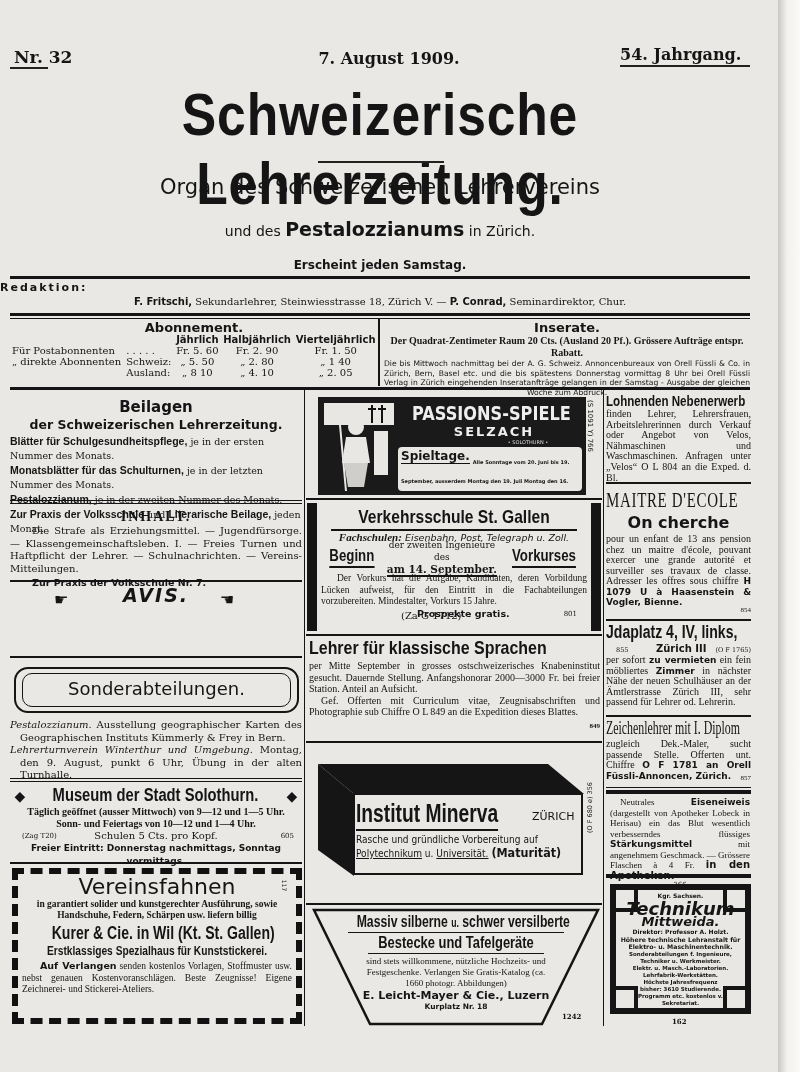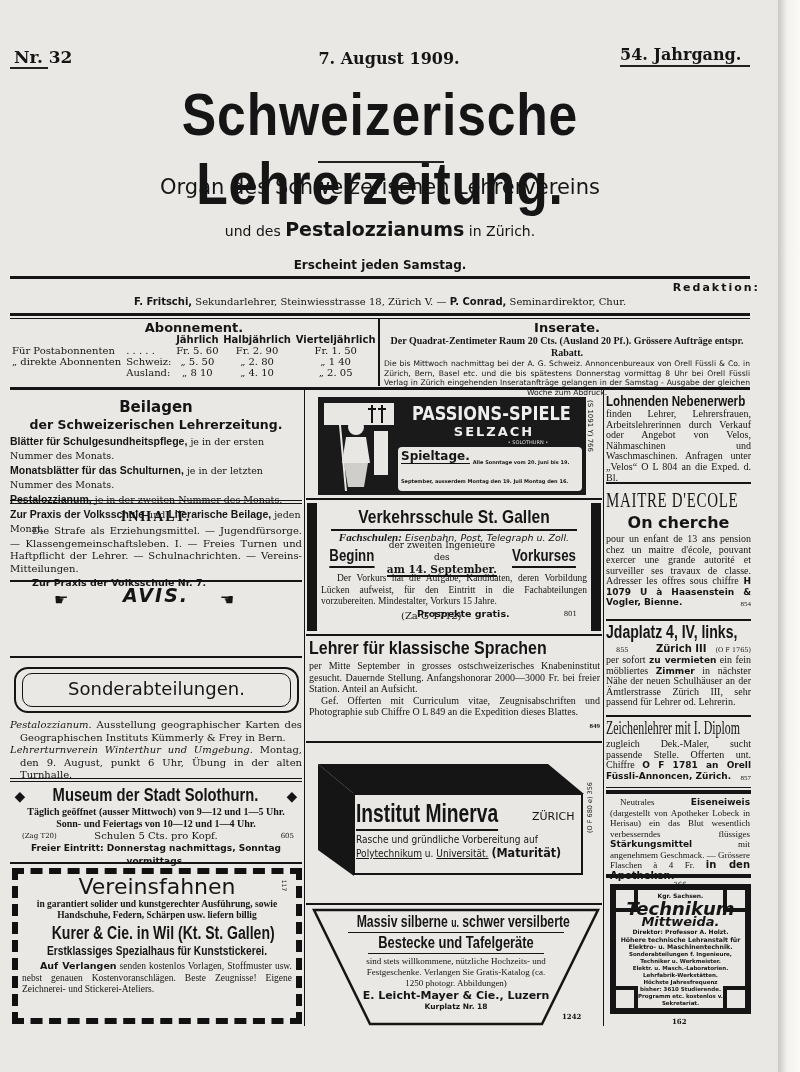--- a/index.html
+++ b/index.html
@@ -17,21 +17,21 @@
   .wavy { position: absolute; height: 3px; border-bottom: 2px solid #222; }
   
   .hdr-nr { left: 14px; top: 47px; font-size: 17px; font-weight: bold; }
   .hdr-date { left: 0; width: 778px; top: 49px; font-size: 16px; font-weight: bold; text-align: center; }
   .hdr-year { left: 620px; top: 45px; font-size: 16px; font-weight: bold; }
   .title { left: 0; width: 760px; top: 80px; text-align: center; font-family: "Liberation Sans", sans-serif; font-weight: bold; font-size: 60px; letter-spacing: 1px; transform: scaleX(0.86); transform-origin: center top; }
   .organ { left: 0; width: 760px; top: 175px; text-align: center; font-family: "DejaVu Sans", sans-serif; font-size: 21px; }
   .undes { left: 0; width: 760px; top: 218px; text-align: center; font-family: "DejaVu Sans", sans-serif; font-size: 14px; }
   .undes b { font-size: 19px; }
   .erscheint { left: 0; width: 760px; top: 258px; text-align: center; font-family: "DejaVu Sans", sans-serif; font-weight: bold; font-size: 12px; }
-  .redak-t { left: 0; width: 760px; top: 281px; text-align: right; font-family: "DejaVu Sans", sans-serif; font-weight: bold; font-size: 11px; letter-spacing: 2px; }
+  .redak-t { left: 0; width: 760px; top: 281px; text-align: left; font-family: "DejaVu Sans", sans-serif; font-weight: bold; font-size: 11px; letter-spacing: 2px; }
   .redak-n { left: 0; width: 760px; top: 296px; text-align: center; font-size: 10px; }
   
   .abo td { font-size: 10px; padding: 0 2px; white-space: nowrap; }
   .tiny { font-size: 8.5px; font-family: "DejaVu Sans", sans-serif; font-weight: bold; }
   .txt { font-size: 10px; line-height: 13.5px; }
   .just { text-align: justify; }
   .checker { position: absolute; border: 6px dashed #111; }
 </style>
 </head>
 <body>
@@ -273,39 +273,39 @@
 </svg>
 <div class="abs" style="left:318px;top:912px;width:276px;">
   <div class="center lib" style="font-size:17px;font-weight:bold;white-space:nowrap;transform:scaleX(0.72);transform-origin:center;">
     <span>Massiv silberne</span>
     <span style="font-size:12px;">u.</span>
     <span>schwer versilberte</span>
   </div>
   <div style="border-top:1px solid #151515;margin:0 30px;"></div>
   <div class="center lib" style="font-size:17px;font-weight:bold;white-space:nowrap;transform:scaleX(0.76);transform-origin:center;">Bestecke und Tafelgeräte</div>
   <div style="border-top:1px solid #151515;margin:0 50px;"></div>
-  <div class="center serif" style="font-size:9px;line-height:11px;padding:0 40px;margin-top:2px;">sind stets willkommene, nützliche Hochzeits- und Festgeschenke. Verlangen Sie Gratis-Katalog (ca. 1250 photogr. Abbildungen)</div>
+  <div class="center serif" style="font-size:9px;line-height:11px;padding:0 40px;margin-top:2px;">sind stets willkommene, nützliche Hochzeits- und Festgeschenke. Verlangen Sie Gratis-Katalog (ca. 1660 photogr. Abbildungen)</div>
   <div class="center sans" style="font-size:11px;font-weight:bold;white-space:nowrap;">E. Leicht-Mayer &amp; Cie., Luzern</div>
   <div class="center sans" style="font-size:7.5px;font-weight:bold;">Kurplatz Nr. 18</div>
 </div>
 <div class="abs" style="left:562px;top:1012px;font-size:7px;font-weight:bold;">1242</div>
 
 <div class="abs" style="left:606px;top:393px;width:145px;">
   <div class="lib" style="font-size:14.5px;font-weight:bold;white-space:nowrap;transform:scaleX(0.8);transform-origin:left top;">Lohnenden Nebenerwerb</div>
   <div class="serif just" style="font-size:10px;line-height:10.6px;">finden Lehrer, Lehrersfrauen, Arbeitslehrerinnen durch Verkauf oder Angebot von Velos, Nähmaschinen und Waschmaschinen. Anfragen unter „Velos“ O L 804 an die Exped. d. Bl.</div>
 </div>
 <div class="rule" style="left:606px;top:482px;width:145px;height:2px;"></div>
 
 <div class="abs" style="left:606px;top:487px;width:145px;">
   <div class="serif" style="font-size:22px;white-space:nowrap;transform:scaleX(0.68);transform-origin:left top;letter-spacing:1px;">MAITRE D'ECOLE</div>
   <div class="center sans" style="font-size:16px;font-weight:bold;">On cherche</div>
   <div class="serif just" style="font-size:10px;line-height:10.5px;margin-top:2px;">
     <span>pour un enfant de 13 ans pension chez un maitre d'école, pouvant exercer une grande autorité et surveiller ses travaux de classe. Adresser les offres sous chiffre</span>
     <b class="sans" style="font-size:9px;">H 1079 U à Haasenstein &amp; Vogler, Bienne.</b>
-    <span style="font-size:7px;float:right;margin-top:2px;">854</span>
+    <span style="font-size:7px;float:right;margin-top:8px;">854</span>
   </div>
 </div>
 <div class="rule" style="left:606px;top:619px;width:145px;height:2px;"></div>
 
 <div class="abs" style="left:606px;top:622px;width:145px;">
   <div class="lib" style="font-size:18px;font-weight:bold;white-space:nowrap;transform:scaleX(0.78);transform-origin:left top;">Jdaplatz 4, IV, links,</div>
   <div style="position:relative;height:12px;">
     <span class="abs" style="left:10px;font-size:6.5px;top:3px;">855</span>
     <b class="abs sans" style="left:50px;font-size:10px;">Zürich III</b>
     <span class="abs" style="right:0;font-size:6.5px;top:3px;">(O F 1765)</span>

